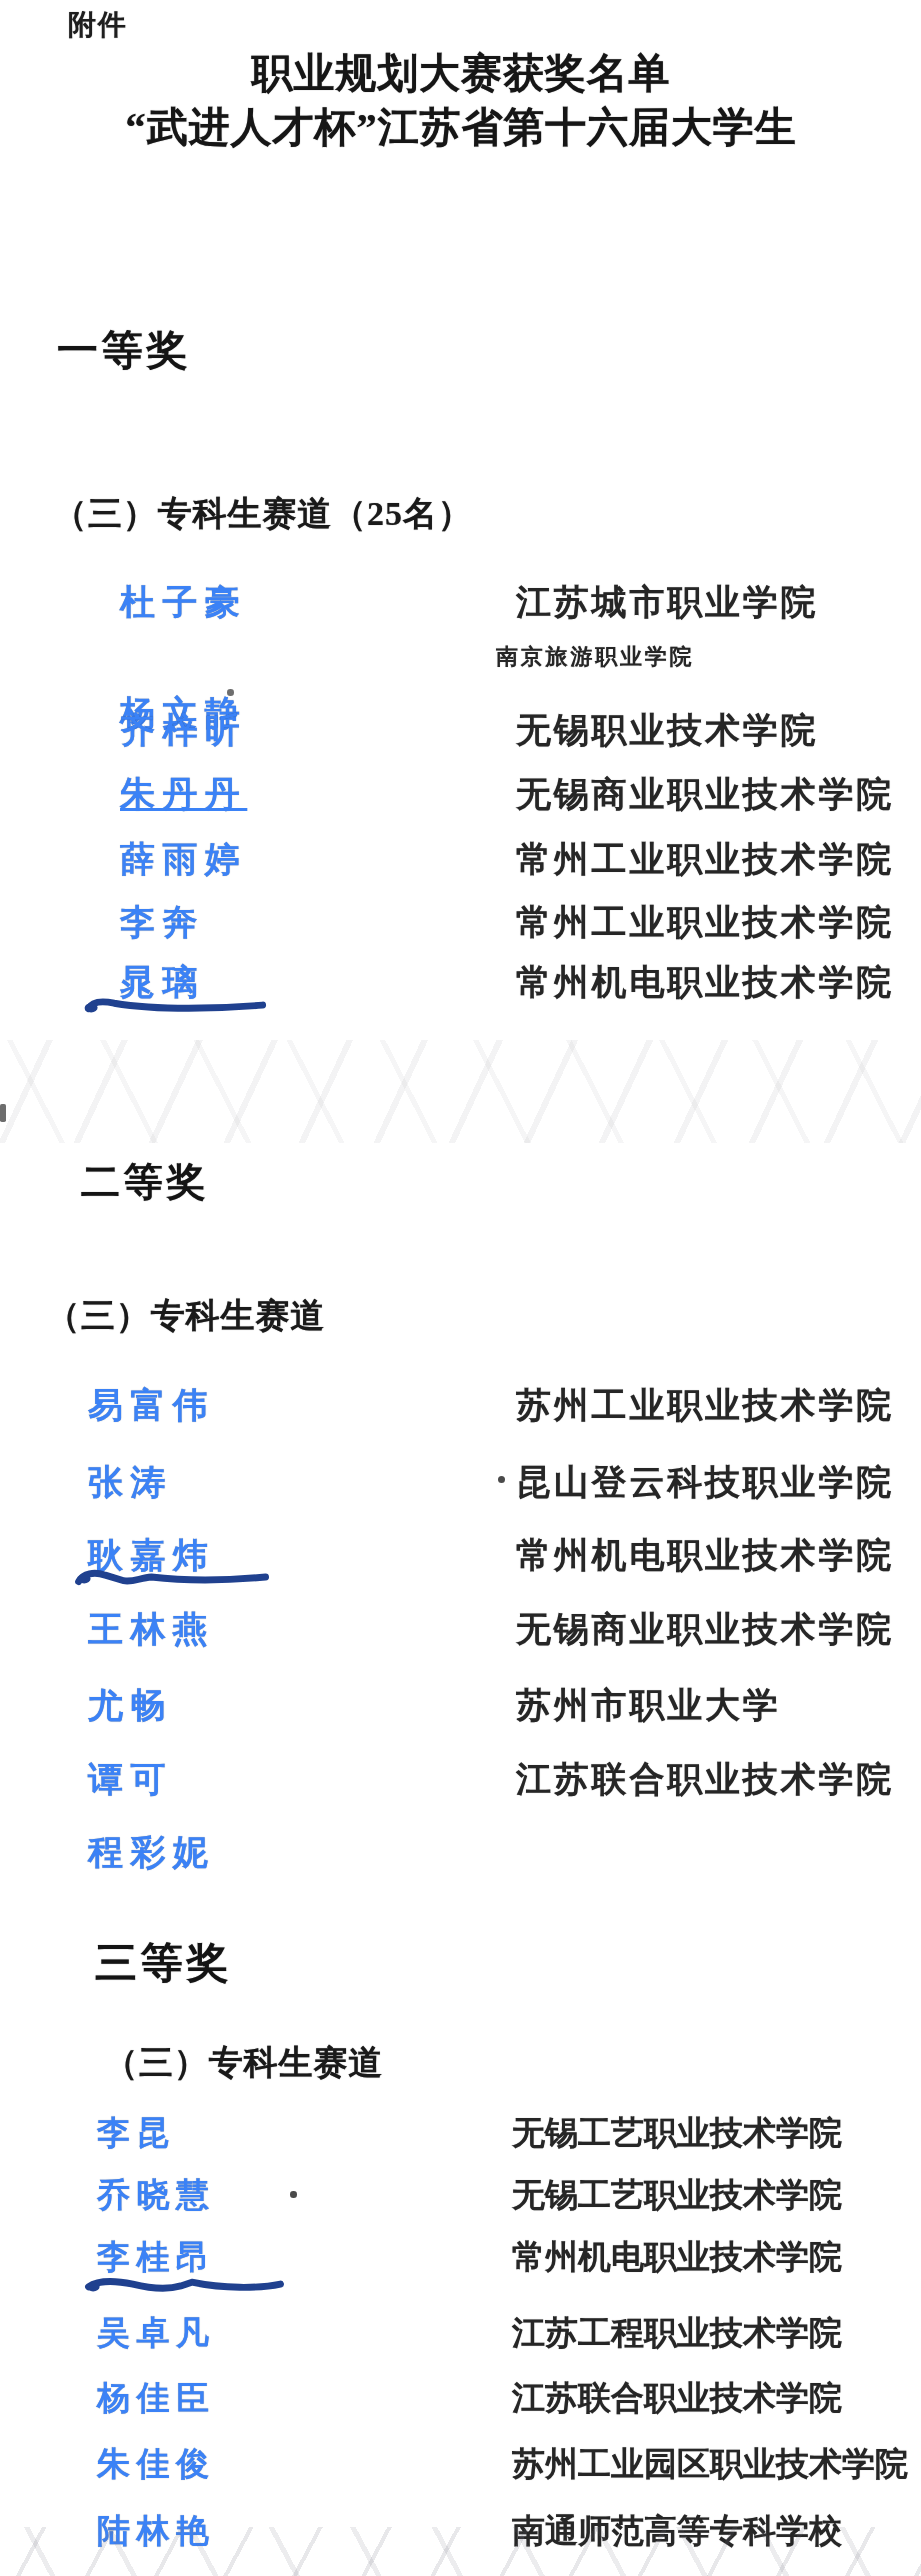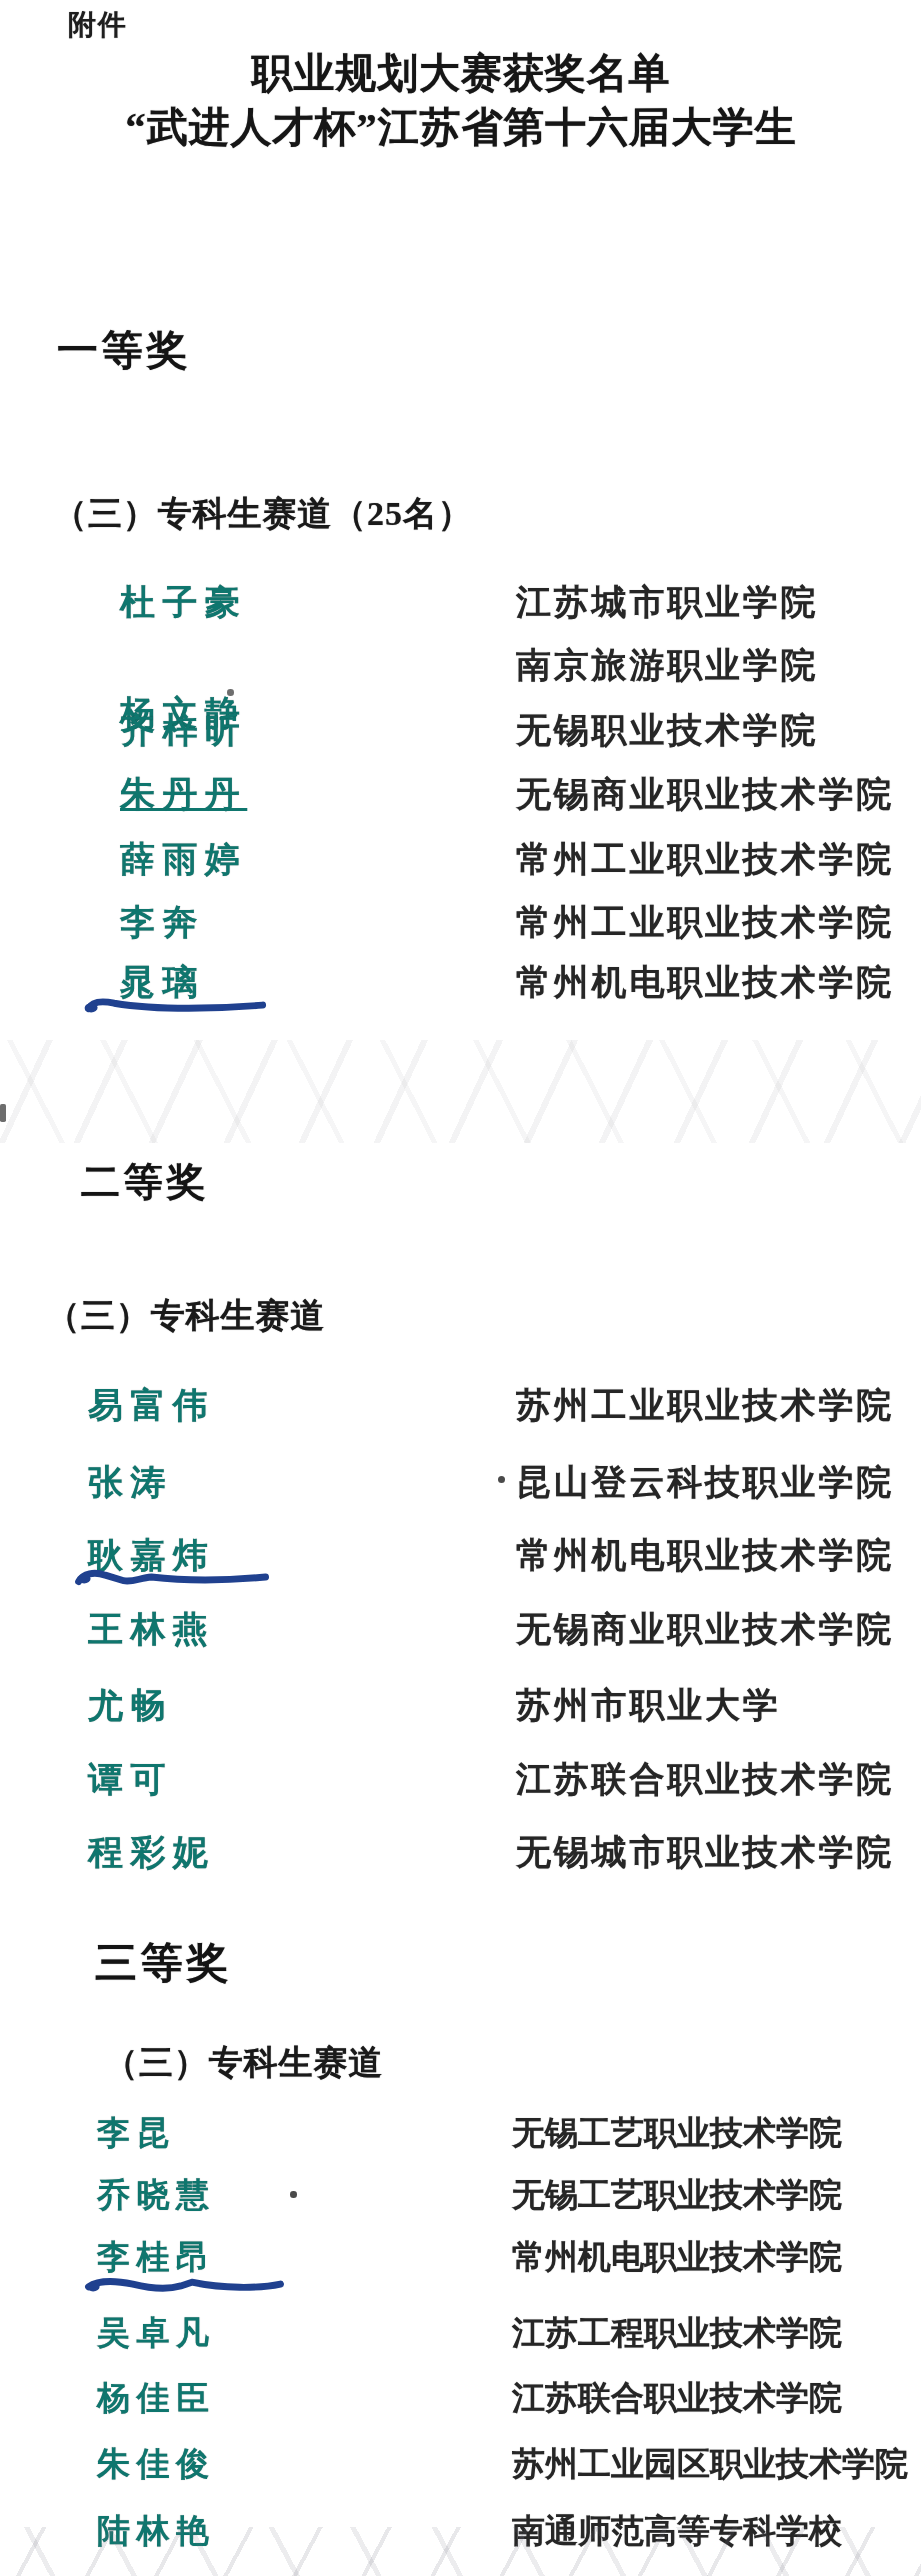--- a/index.html
+++ b/index.html
@@ -31,21 +31,21 @@
     white-space:nowrap;
   }
   .sec-sub {
     position:absolute; font-weight:700; color:#1a1a1a;
     font-size:34px; letter-spacing:0.9px;
     text-shadow:0 0 0.9px rgba(10,10,10,.55);
     white-space:nowrap;
   }
   .row { position:absolute; left:0; width:100%; height:48px; }
   .row .name {
-    position:absolute; top:0; font-weight:700; color:#0f766e;
+    position:absolute; top:0; font-weight:700; color:#3b82f6;
     white-space:nowrap; text-shadow:0 0 0.9px rgba(30,30,30,.45);
   }
   .row .school {
     position:absolute; top:0; font-weight:700; color:#262626;
     white-space:nowrap; text-shadow:0 0 0.9px rgba(30,30,30,.4);
   }
   .inkdot {
     position:absolute; border-radius:50%;
     background:#4a4a4a;
   }
@@ -77,21 +77,21 @@
 
   <div id="sections">
       <div class="sec-head" style="top: 323px; left: 57px; font-size: 41px;">一等奖</div>
       <div class="sec-sub" style="top: 491px; left: 53px;">（三）专科生赛道（25名）</div>
       <div class="row" style="top: 579px;">
         <span class="name" style="left: 120px; font-size: 35px; letter-spacing: 7.4px;">杜子豪</span>
         <span class="school" style="left: 516px; font-size: 35px; letter-spacing: 2.8px;">江苏城市职业学院</span>
       </div>
       <div class="row" style="top: 642px;">
         <span class="name" style="left: 120px; font-size: 35px; letter-spacing: 7.4px; margin-top: 48px;">杨文静</span>
-        <span class="school" style="left: 516px; font-size: 35px; letter-spacing: 2.8px;">南京旅游职业学院</span>
+        <span class="school" style="left: 496px; font-size: 22px; letter-spacing: 2.8px;">南京旅游职业学院</span>
       </div>
       <div class="row" style="top: 707px;">
         <span class="name" style="left: 120px; font-size: 35px; letter-spacing: 7.4px;">齐梓昕</span>
         <span class="school" style="left: 516px; font-size: 35px; letter-spacing: 2.8px;">无锡职业技术学院</span>
       </div>
       <div class="row" style="top: 771px;">
         <span class="name" style="left: 120px; font-size: 35px; letter-spacing: 7.4px; text-decoration: underline;">朱丹丹</span>
         <span class="school" style="left: 516px; font-size: 35px; letter-spacing: 2.8px;">无锡商业职业技术学院</span>
       </div>
       <div class="row" style="top: 836px;">
@@ -136,21 +136,20 @@
       <div class="row" style="top: 1682px;">
         <span class="name" style="left: 88px; font-size: 35px; letter-spacing: 7.4px;">尤畅</span>
         <span class="school" style="left: 516px; font-size: 35px; letter-spacing: 2.8px;">苏州市职业大学</span>
       </div>
       <div class="row" style="top: 1756px;">
         <span class="name" style="left: 88px; font-size: 35px; letter-spacing: 7.4px;">谭可</span>
         <span class="school" style="left: 516px; font-size: 35px; letter-spacing: 2.8px;">江苏联合职业技术学院</span>
       </div>
       <div class="row" style="top: 1829px;">
         <span class="name" style="left: 88px; font-size: 35px; letter-spacing: 7.4px;">程彩妮</span>
-        <span class="school" style="left: 516px; font-size: 35px; letter-spacing: 2.8px;">无锡城市职业技术学院</span>
       </div>
       <div class="sec-head" style="top: 1935px; left: 95px; font-size: 42px;">三等奖</div>
       <div class="sec-sub" style="top: 2040px; left: 104px;">（三）专科生赛道</div>
       <div class="row" style="top: 2111px; text-align: right;">
         <span class="name" style="left: 97px; font-size: 33px; letter-spacing: 6.5px;">李昆</span>
         <span class="school" style="left: 512px; font-size: 33px; letter-spacing: 0px;">无锡工艺职业技术学院</span>
       </div>
       <div class="row" style="top: 2173px;">
         <span class="name" style="left: 97px; font-size: 33px; letter-spacing: 6.5px;">乔晓慧</span>
         <span class="school" style="left: 512px; font-size: 33px; letter-spacing: 0px;">无锡工艺职业技术学院</span>

